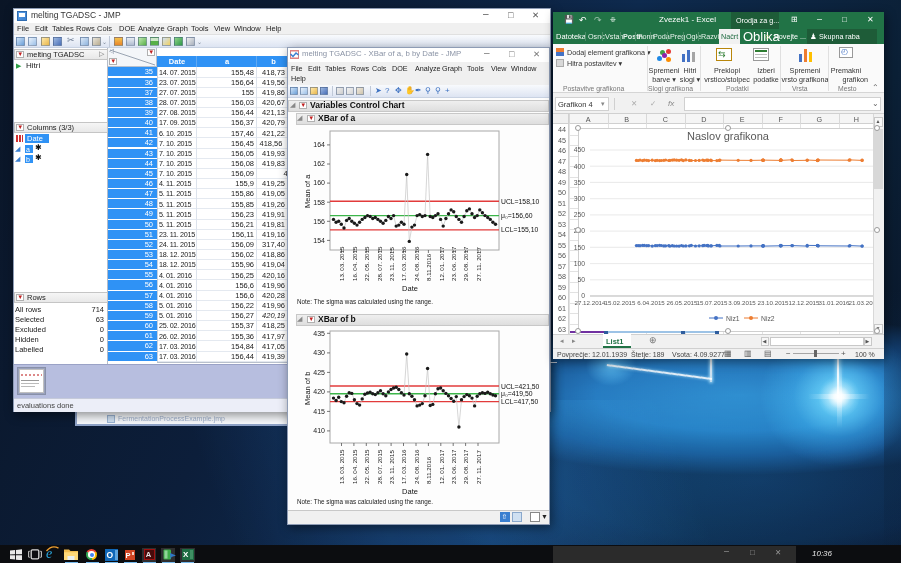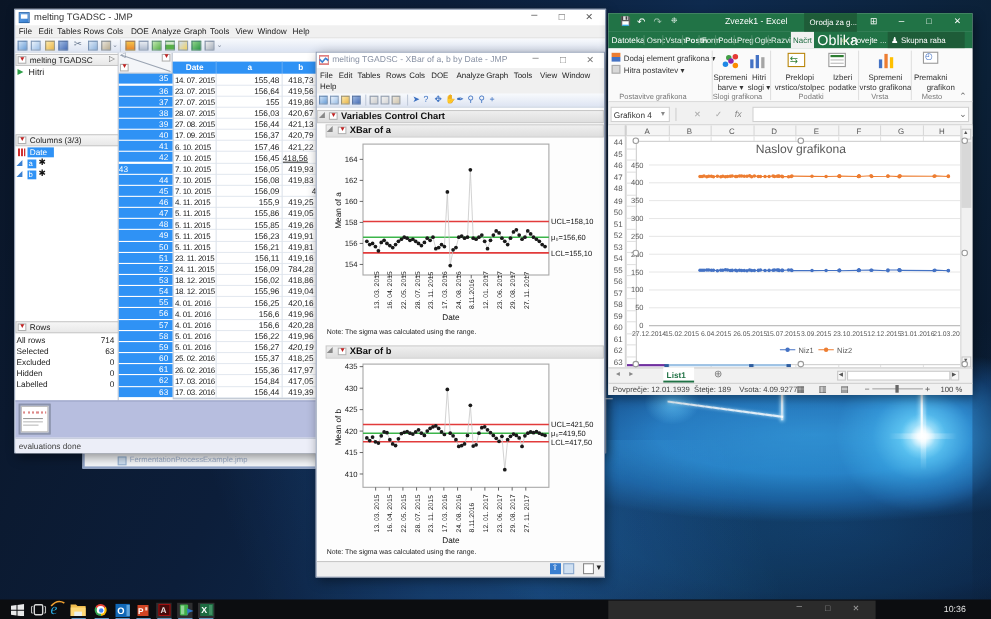--- a/index.html
+++ b/index.html
@@ -147,24 +147,24 @@
     <div style="position:absolute;left:108px;top:128.2px;width:49px;height:9.2px;background:#2f92f5;"></div>
     <div style="position:absolute;left:108px;top:128.2px;font-size:7.5px;line-height:9.5px;color:#fff;white-space:nowrap;width:45px;text-align:right;">41</div>
     <div style="position:absolute;left:159px;top:128.5px;font-size:7.2px;line-height:9.2px;color:#1a1a1a;white-space:nowrap;letter-spacing:-0.3px;">6. 10. 2015</div>
     <div style="position:absolute;left:197px;top:128.5px;font-size:7.5px;line-height:9.5px;color:#1a1a1a;white-space:nowrap;width:57px;text-align:right;">157,46</div>
     <div style="position:absolute;left:257px;top:128.5px;font-size:7.5px;line-height:9.5px;color:#1a1a1a;white-space:nowrap;width:28px;text-align:right;">421,22</div>
     <div style="position:absolute;left:157px;top:137.3px;width:133px;height:1px;background:#e4e9f0;"></div>
     <div style="position:absolute;left:108px;top:138.3px;width:49px;height:9.2px;background:#2f92f5;"></div>
     <div style="position:absolute;left:108px;top:138.3px;font-size:7.5px;line-height:9.5px;color:#fff;white-space:nowrap;width:45px;text-align:right;">42</div>
     <div style="position:absolute;left:159px;top:138.7px;font-size:7.2px;line-height:9.2px;color:#1a1a1a;white-space:nowrap;letter-spacing:-0.3px;">7. 10. 2015</div>
     <div style="position:absolute;left:197px;top:138.7px;font-size:7.5px;line-height:9.5px;color:#1a1a1a;white-space:nowrap;width:57px;text-align:right;">156,45</div>
-    <div style="position:absolute;left:257px;top:138.7px;font-size:7.5px;line-height:9.5px;color:#1a1a1a;white-space:nowrap;width:28px;text-align:left;text-decoration:underline;">418,56</div>
+    <div style="position:absolute;left:257px;top:138.7px;font-size:7.5px;line-height:9.5px;color:#1a1a1a;white-space:nowrap;width:28px;text-align:center;">418,56</div>
     <div style="position:absolute;left:157px;top:147.5px;width:133px;height:1px;background:#e4e9f0;"></div>
     <div style="position:absolute;left:108px;top:148.5px;width:49px;height:9.2px;background:#2f92f5;"></div>
-    <div style="position:absolute;left:108px;top:148.5px;font-size:7.5px;line-height:9.5px;color:#fff;white-space:nowrap;width:45px;">43</div>
+    <div style="position:absolute;left:108px;top:148.5px;font-size:7.5px;line-height:9.5px;color:#fff;white-space:nowrap;width:45px;text-align:right;">43</div>
     <div style="position:absolute;left:159px;top:148.8px;font-size:7.2px;line-height:9.2px;color:#1a1a1a;white-space:nowrap;letter-spacing:-0.3px;">7. 10. 2015</div>
     <div style="position:absolute;left:197px;top:148.8px;font-size:7.5px;line-height:9.5px;color:#1a1a1a;white-space:nowrap;width:57px;text-align:right;">156,05</div>
     <div style="position:absolute;left:257px;top:148.8px;font-size:7.5px;line-height:9.5px;color:#1a1a1a;white-space:nowrap;width:28px;text-align:right;">419,93</div>
     <div style="position:absolute;left:157px;top:157.7px;width:133px;height:1px;background:#e4e9f0;"></div>
     <div style="position:absolute;left:108px;top:158.7px;width:49px;height:9.2px;background:#2f92f5;"></div>
     <div style="position:absolute;left:108px;top:158.7px;font-size:7.5px;line-height:9.5px;color:#fff;white-space:nowrap;width:45px;text-align:right;">44</div>
     <div style="position:absolute;left:159px;top:159.0px;font-size:7.2px;line-height:9.2px;color:#1a1a1a;white-space:nowrap;letter-spacing:-0.3px;">7. 10. 2015</div>
     <div style="position:absolute;left:197px;top:159.0px;font-size:7.5px;line-height:9.5px;color:#1a1a1a;white-space:nowrap;width:57px;text-align:right;">156,08</div>
     <div style="position:absolute;left:257px;top:159.0px;font-size:7.5px;line-height:9.5px;color:#1a1a1a;white-space:nowrap;width:28px;text-align:right;">419,83</div>
     <div style="position:absolute;left:157px;top:167.8px;width:133px;height:1px;background:#e4e9f0;"></div>
@@ -207,21 +207,21 @@
     <div style="position:absolute;left:108px;top:229.7px;width:49px;height:9.2px;background:#2f92f5;"></div>
     <div style="position:absolute;left:108px;top:229.7px;font-size:7.5px;line-height:9.5px;color:#fff;white-space:nowrap;width:45px;text-align:right;">51</div>
     <div style="position:absolute;left:159px;top:230.0px;font-size:7.2px;line-height:9.2px;color:#1a1a1a;white-space:nowrap;letter-spacing:-0.3px;">23. 11. 2015</div>
     <div style="position:absolute;left:197px;top:230.0px;font-size:7.5px;line-height:9.5px;color:#1a1a1a;white-space:nowrap;width:57px;text-align:right;">156,11</div>
     <div style="position:absolute;left:257px;top:230.0px;font-size:7.5px;line-height:9.5px;color:#1a1a1a;white-space:nowrap;width:28px;text-align:right;">419,16</div>
     <div style="position:absolute;left:157px;top:238.8px;width:133px;height:1px;background:#e4e9f0;"></div>
     <div style="position:absolute;left:108px;top:239.9px;width:49px;height:9.2px;background:#2f92f5;"></div>
     <div style="position:absolute;left:108px;top:239.9px;font-size:7.5px;line-height:9.5px;color:#fff;white-space:nowrap;width:45px;text-align:right;">52</div>
     <div style="position:absolute;left:159px;top:240.2px;font-size:7.2px;line-height:9.2px;color:#1a1a1a;white-space:nowrap;letter-spacing:-0.3px;">24. 11. 2015</div>
     <div style="position:absolute;left:197px;top:240.2px;font-size:7.5px;line-height:9.5px;color:#1a1a1a;white-space:nowrap;width:57px;text-align:right;">156,09</div>
-    <div style="position:absolute;left:257px;top:240.2px;font-size:7.5px;line-height:9.5px;color:#1a1a1a;white-space:nowrap;width:28px;text-align:right;">784,28</div>
+    <div style="position:absolute;left:257px;top:240.2px;font-size:7.5px;line-height:9.5px;color:#1a1a1a;white-space:nowrap;width:28px;text-align:right;">317,40</div>
     <div style="position:absolute;left:157px;top:249.0px;width:133px;height:1px;background:#e4e9f0;"></div>
     <div style="position:absolute;left:108px;top:250.0px;width:49px;height:9.2px;background:#2f92f5;"></div>
     <div style="position:absolute;left:108px;top:250.0px;font-size:7.5px;line-height:9.5px;color:#fff;white-space:nowrap;width:45px;text-align:right;">53</div>
     <div style="position:absolute;left:159px;top:250.3px;font-size:7.2px;line-height:9.2px;color:#1a1a1a;white-space:nowrap;letter-spacing:-0.3px;">18. 12. 2015</div>
     <div style="position:absolute;left:197px;top:250.3px;font-size:7.5px;line-height:9.5px;color:#1a1a1a;white-space:nowrap;width:57px;text-align:right;">156,02</div>
     <div style="position:absolute;left:257px;top:250.3px;font-size:7.5px;line-height:9.5px;color:#1a1a1a;white-space:nowrap;width:28px;text-align:right;">418,86</div>
     <div style="position:absolute;left:157px;top:259.1px;width:133px;height:1px;background:#e4e9f0;"></div>
     <div style="position:absolute;left:108px;top:260.1px;width:49px;height:9.2px;background:#2f92f5;"></div>
     <div style="position:absolute;left:108px;top:260.1px;font-size:7.5px;line-height:9.5px;color:#fff;white-space:nowrap;width:45px;text-align:right;">54</div>
     <div style="position:absolute;left:159px;top:260.4px;font-size:7.2px;line-height:9.2px;color:#1a1a1a;white-space:nowrap;letter-spacing:-0.3px;">18. 12. 2015</div>
@@ -1009,13 +1009,13 @@
     <div style="position:absolute;left:182px;top:549px;width:11.5px;height:11px;background:#1d6b41;"></div>
     <div style="position:absolute;left:189.5px;top:550px;width:3.5px;height:9px;background:#3f8f63;"></div>
     <div style="position:absolute;left:183px;top:549.8px;font-size:8px;line-height:10px;color:#fff;white-space:nowrap;font-weight:bold;">X</div>
     <div style="position:absolute;left:65px;top:561.5px;width:13px;height:1.5px;background:#76b9ed;"></div>
     <div style="position:absolute;left:86px;top:561.5px;width:13px;height:1.5px;background:#76b9ed;"></div>
     <div style="position:absolute;left:105px;top:561.5px;width:13px;height:1.5px;background:#76b9ed;"></div>
     <div style="position:absolute;left:124px;top:561.5px;width:13px;height:1.5px;background:#76b9ed;"></div>
     <div style="position:absolute;left:143px;top:561.5px;width:13px;height:1.5px;background:#76b9ed;"></div>
     <div style="position:absolute;left:162px;top:561.5px;width:13px;height:1.5px;background:#76b9ed;"></div>
     <div style="position:absolute;left:181px;top:561.5px;width:13px;height:1.5px;background:#76b9ed;"></div>
-    <div style="position:absolute;left:858px;top:549px;font-size:8px;line-height:10px;color:#e8e8e8;white-space:nowrap;">10:36</div>
+    <div style="position:absolute;left:812px;top:549px;font-size:8px;line-height:10px;color:#e8e8e8;white-space:nowrap;font-style:italic;">10:36</div>
   </div>
 </body></html>

